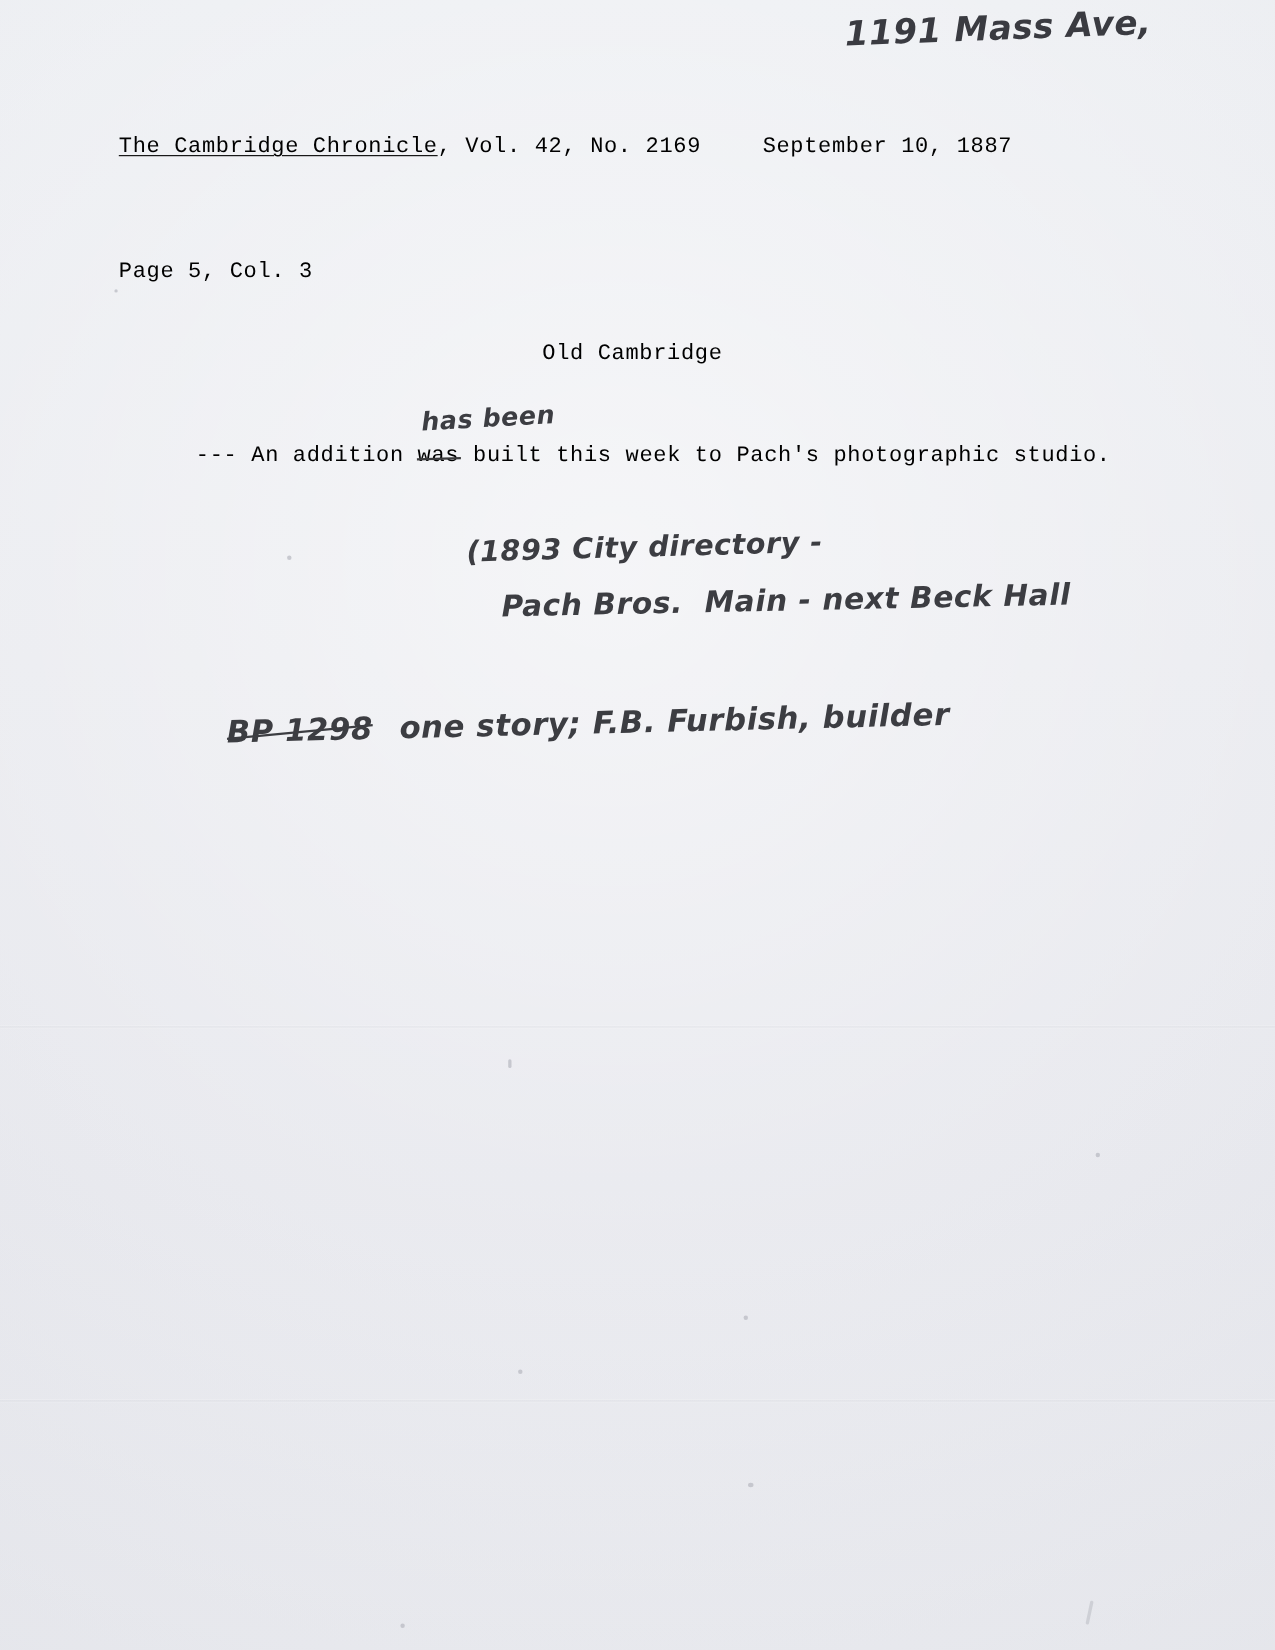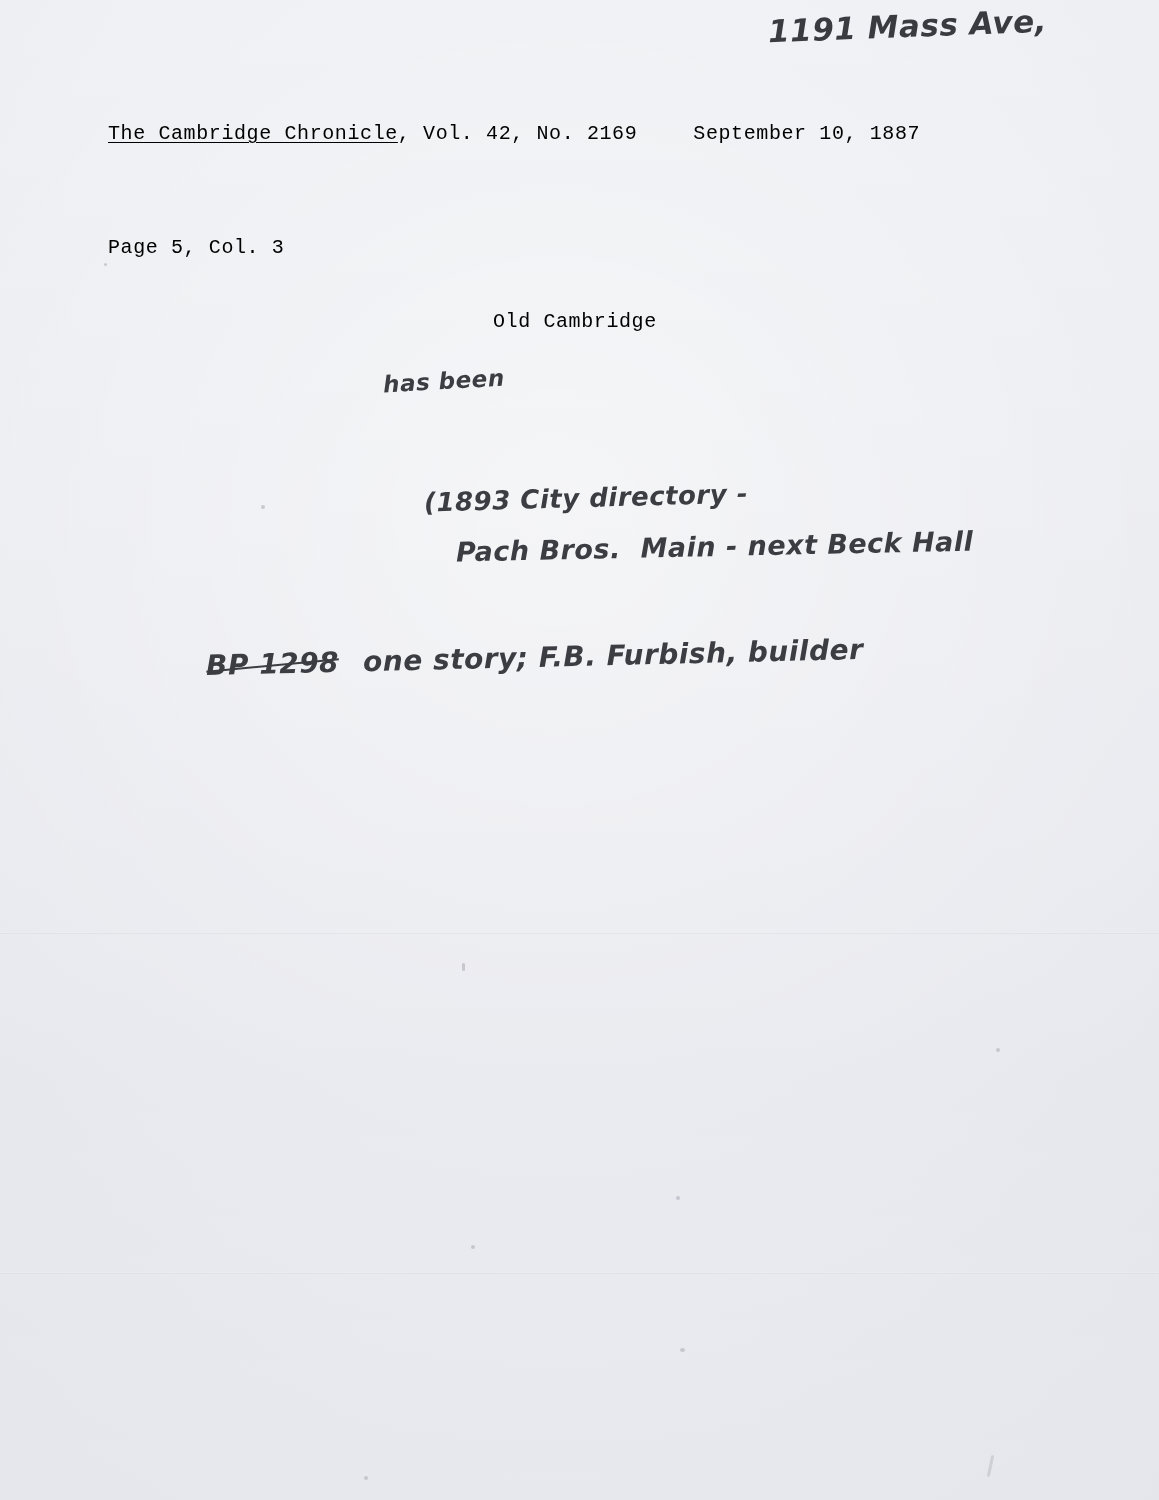--- a/index.html
+++ b/index.html
@@ -150,20 +150,21 @@
   <div class="speck" style="left:680px; top:1348px; width:5px; height:4px;"></div>
   <div class="speck" style="left:364px; top:1476px; width:4px; height:4px;"></div>
   <div class="speck" style="left:989px; top:1455px; width:3px; height:22px; border-radius:2px; opacity:0.55; transform: rotate(12deg);"></div>
 
   <div class="typed" id="masthead-line"><span class="t-underline">The Cambridge Chronicle</span><span>, Vol. 42, No. 2169</span><span style="display:inline-block; width:56px;"></span><span>September 10, 1887</span></div>
 
   <div class="typed" id="page-col-line">Page 5, Col. 3</div>
 
   <div class="typed" id="section-heading">Old Cambridge</div>
 
+  <div class="typed" id="article-line"><span>--- </span><span>An addition </span><span class="strike">was</span><span> built this week to Pach's photographic studio.</span></div>
 
   <div class="hand" id="hand-address">1191 Mass Ave,</div>
 
   <div class="hand" id="hand-insert">has been</div>
 
   <div class="hand" id="hand-directory-1">(1893 City directory -</div>
 
   <div class="hand" id="hand-directory-2">Pach Bros.  Main - next Beck Hall</div>
 
   <div class="hand" id="hand-permit"><span class="strikethru">BP 1298</span><span style="display:inline-block; width:24px;"></span><span>one story; F.B. Furbish, builder</span></div>

